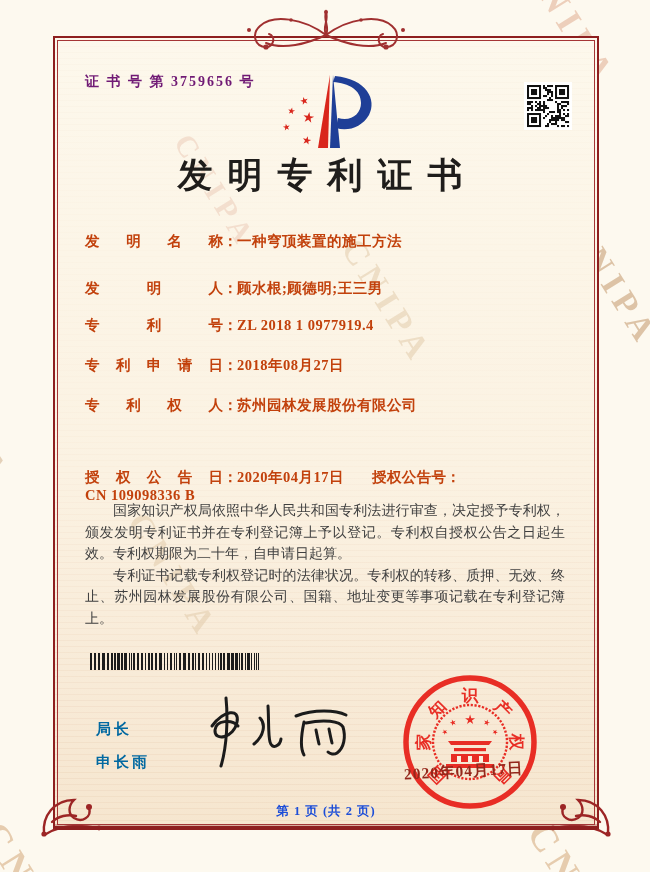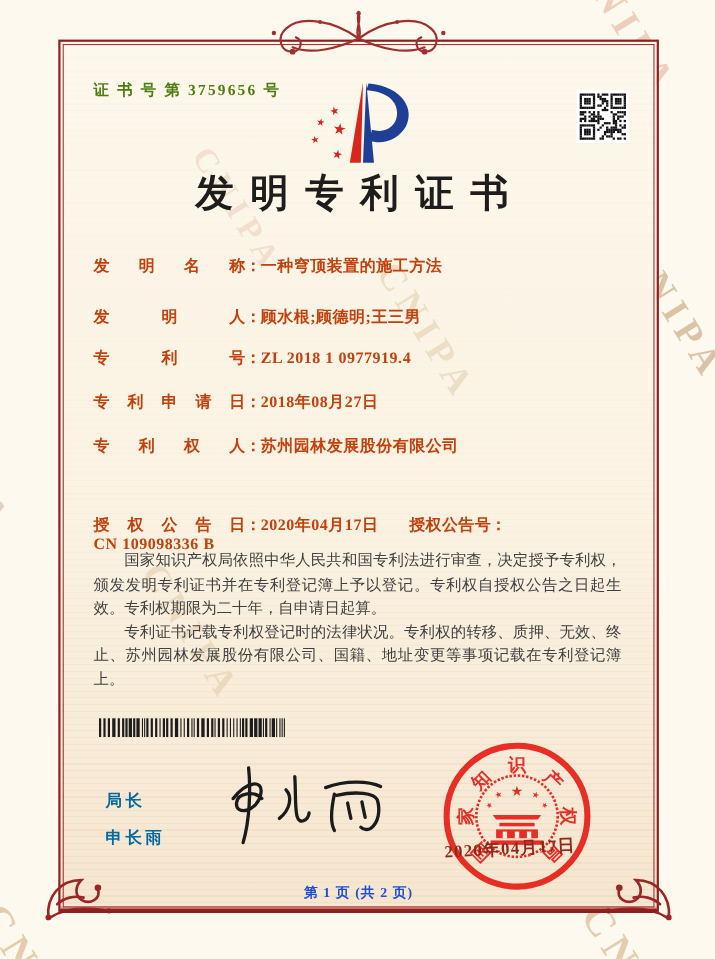--- a/index.html
+++ b/index.html
@@ -26,21 +26,21 @@
   .bottom-rule {
     position:absolute; left:55px; top:826px; width:542px; height:4px;
     background:#8e1f1f; box-shadow:0 -2px 0 rgba(160,60,60,.35);
   }
   .wm {
     position:absolute; font-family:"Liberation Serif", serif; font-weight:bold;
     letter-spacing:7px; transform:rotate(58deg); transform-origin:left top;
     pointer-events:none; white-space:nowrap;
   }
   .cert-no {
-    position:absolute; left:85px; top:73px; font-size:14px; color:#4d7c0f;
+    position:absolute; left:85px; top:73px; font-size:14px; color:#701a75;
     font-weight:600; letter-spacing:2px;
   }
   .logo { position:absolute; left:278px; top:70px; width:100px; height:80px; }
   .qr { position:absolute; left:524px; top:82px; width:48px; height:48px; background:#fff; padding:3px; }
   .title {
     position:absolute; left:53px; top:152px; width:546px; text-align:center;
     font-size:35px; font-weight:bold; color:#1f1d1b; letter-spacing:15px; padding-left:3px;
   }
   .row { position:absolute; left:85px; width:485px; font-size:14.5px; color:#c2410c; font-weight:600; }
   .row .lbl { display:inline-block; width:138px; text-align:justify; text-align-last:justify; vertical-align:top; }

